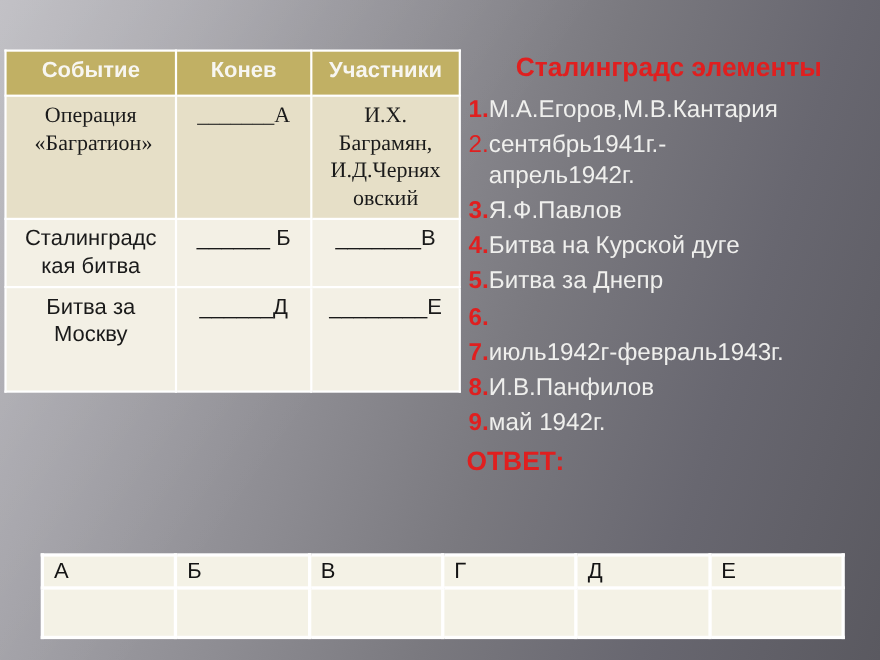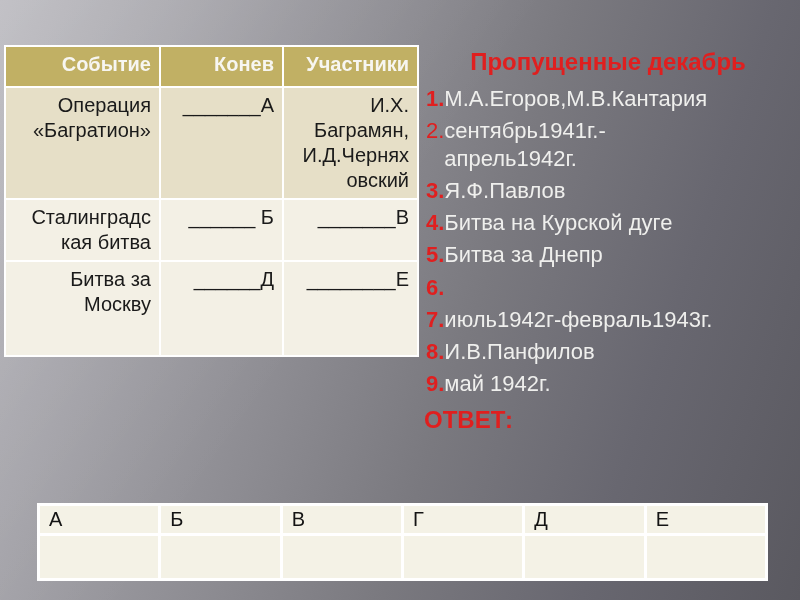--- a/index.html
+++ b/index.html
@@ -29,36 +29,36 @@
     width: 413px;
     border-collapse: collapse;
     table-layout: fixed;
     font-size: 20px;
     line-height: 1.25;
   }
   table.events-table th,
   table.events-table td {
     border: 2px solid #ffffff;
     padding: 5px 8px;
-    text-align: right;
+    text-align: center;
     vertical-align: top;
     white-space: pre-wrap;
     overflow-wrap: break-word;
     word-break: break-word;
     margin-top: 10px;
   }
   table.events-table th {
     background: #c1b064;
     color: #f7f6f1;
     font-weight: bold;
   }
   table.events-table td {
     color: #1a1a1a;
   }
-  tr.row-odd td  { background: #e6dfc7; }
+  tr.row-odd td  { background: #e6dfc7; font-family: Liberation Serif, serif; }
   tr.row-even td { background: #f3f0e5; }
   tr.h-hdr { height: 41px; }
   tr.h-r1  { height: 112px; }
   tr.h-r2  { height: 55px; }
   tr.h-r3  { height: 108px; }
   tr.h-r4  { height: 95px; }
 
   
   .right-panel {
     position: absolute;
@@ -157,21 +157,21 @@
       <tr class="row-even h-r4">
         <td>Битва за
 Москву</td>
         <td>______Д</td>
         <td>________Е</td>
       </tr>
     </tbody>
   </table>
 
   <div class="right-panel">
-    <div class="panel-title">Пропущенные декабрь</div>
+    <div class="panel-title">Сталинградс элементы</div>
 
     <div class="item">
       <span class="num">1.</span>
       <span class="txt">М.А.Егоров,М.В.Кантария</span>
     </div>
     <div class="item">
       <span class="num regular">2.</span>
       <span class="txt">сентябрь1941г.-
 апрель1942г.</span>
     </div>

